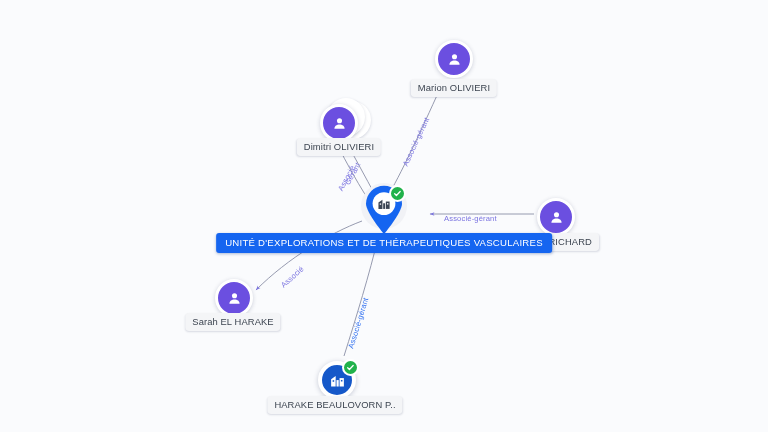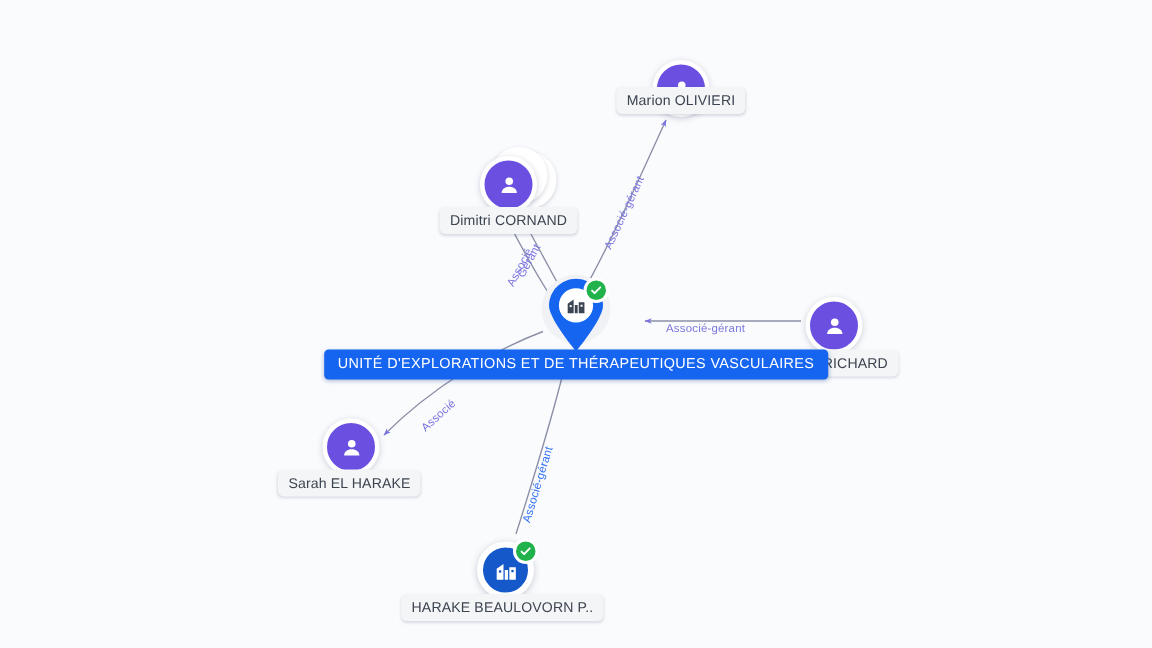--- a/index.html
+++ b/index.html
@@ -180,33 +180,33 @@
   <div class="edge-label hl" style="left:355px; top:345px; transform: rotate(-73deg) translateY(-50%);">Associé-gérant</div>
 
   <div class="node" style="left:454px; top:59px;">
     <div class="avatar">
       <svg viewBox="0 0 24 24" xmlns="http://www.w3.org/2000/svg" aria-hidden="true">
         <circle cx="12" cy="8.2" r="3.6" fill="#ffffff"></circle>
         <path d="M4.8 19.4c0-3.7 3.2-5.9 7.2-5.9s7.2 2.2 7.2 5.9z" fill="#ffffff"></path>
       </svg>
     </div>
   </div>
-  <div class="node-label" style="left:454px; top:58px;">Marion OLIVIERI</div>
+  <div class="node-label" style="left:454px; top:79px;">Marion OLIVIERI</div>
 
   <div class="node" style="left:339px; top:123px;">
     <div class="stack-c s2"></div>
     <div class="stack-c s1"></div>
     <div class="avatar">
       <svg viewBox="0 0 24 24" xmlns="http://www.w3.org/2000/svg" aria-hidden="true">
         <circle cx="12" cy="8.2" r="3.6" fill="#ffffff"></circle>
         <path d="M4.8 19.4c0-3.7 3.2-5.9 7.2-5.9s7.2 2.2 7.2 5.9z" fill="#ffffff"></path>
       </svg>
     </div>
   </div>
-  <div class="node-label" style="left:339px; top:138px;">Dimitri CORNAND</div>
+  <div class="node-label" style="left:339px; top:138px;">Dimitri OLIVIERI</div>
 
   <div class="node" style="left:556px; top:217px;">
     <div class="avatar">
       <svg viewBox="0 0 24 24" xmlns="http://www.w3.org/2000/svg" aria-hidden="true">
         <circle cx="12" cy="8.2" r="3.6" fill="#ffffff"></circle>
         <path d="M4.8 19.4c0-3.7 3.2-5.9 7.2-5.9s7.2 2.2 7.2 5.9z" fill="#ffffff"></path>
       </svg>
     </div>
   </div>
   <div class="node-label" style="left:564px; top:233px;">lin RICHARD</div>

